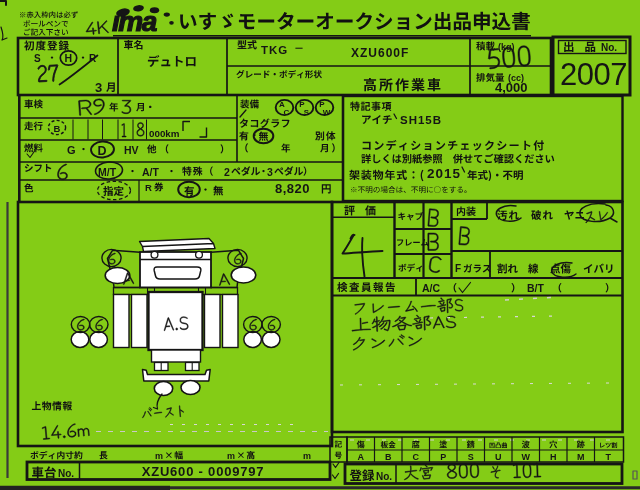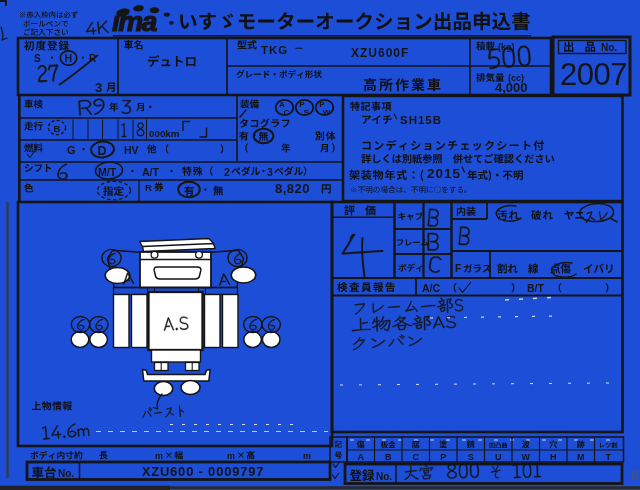--- a/index.html
+++ b/index.html
@@ -1,15 +1,15 @@
 <!DOCTYPE html>
 <html><head><meta charset="utf-8">
 <style>
 html,body{margin:0;padding:0;background:#fff;}
-#page{position:relative;width:640px;height:490px;background:#1d4ed8;overflow:hidden;}
+#page{position:relative;width:640px;height:490px;background:#84cc16;overflow:hidden;}
 svg{display:block;}
 </style></head>
 <body>
 
 <div id="page">
 <svg width="640" height="490" viewBox="0 0 640 490">
 
 <line x1="7.5" y1="202" x2="7.5" y2="478" stroke="#3a3a3a" stroke-width="2.2"></line>
 
 <line x1="0" y1="487.8" x2="640" y2="487.8" stroke="#2a2a2a" stroke-width="3"></line>

